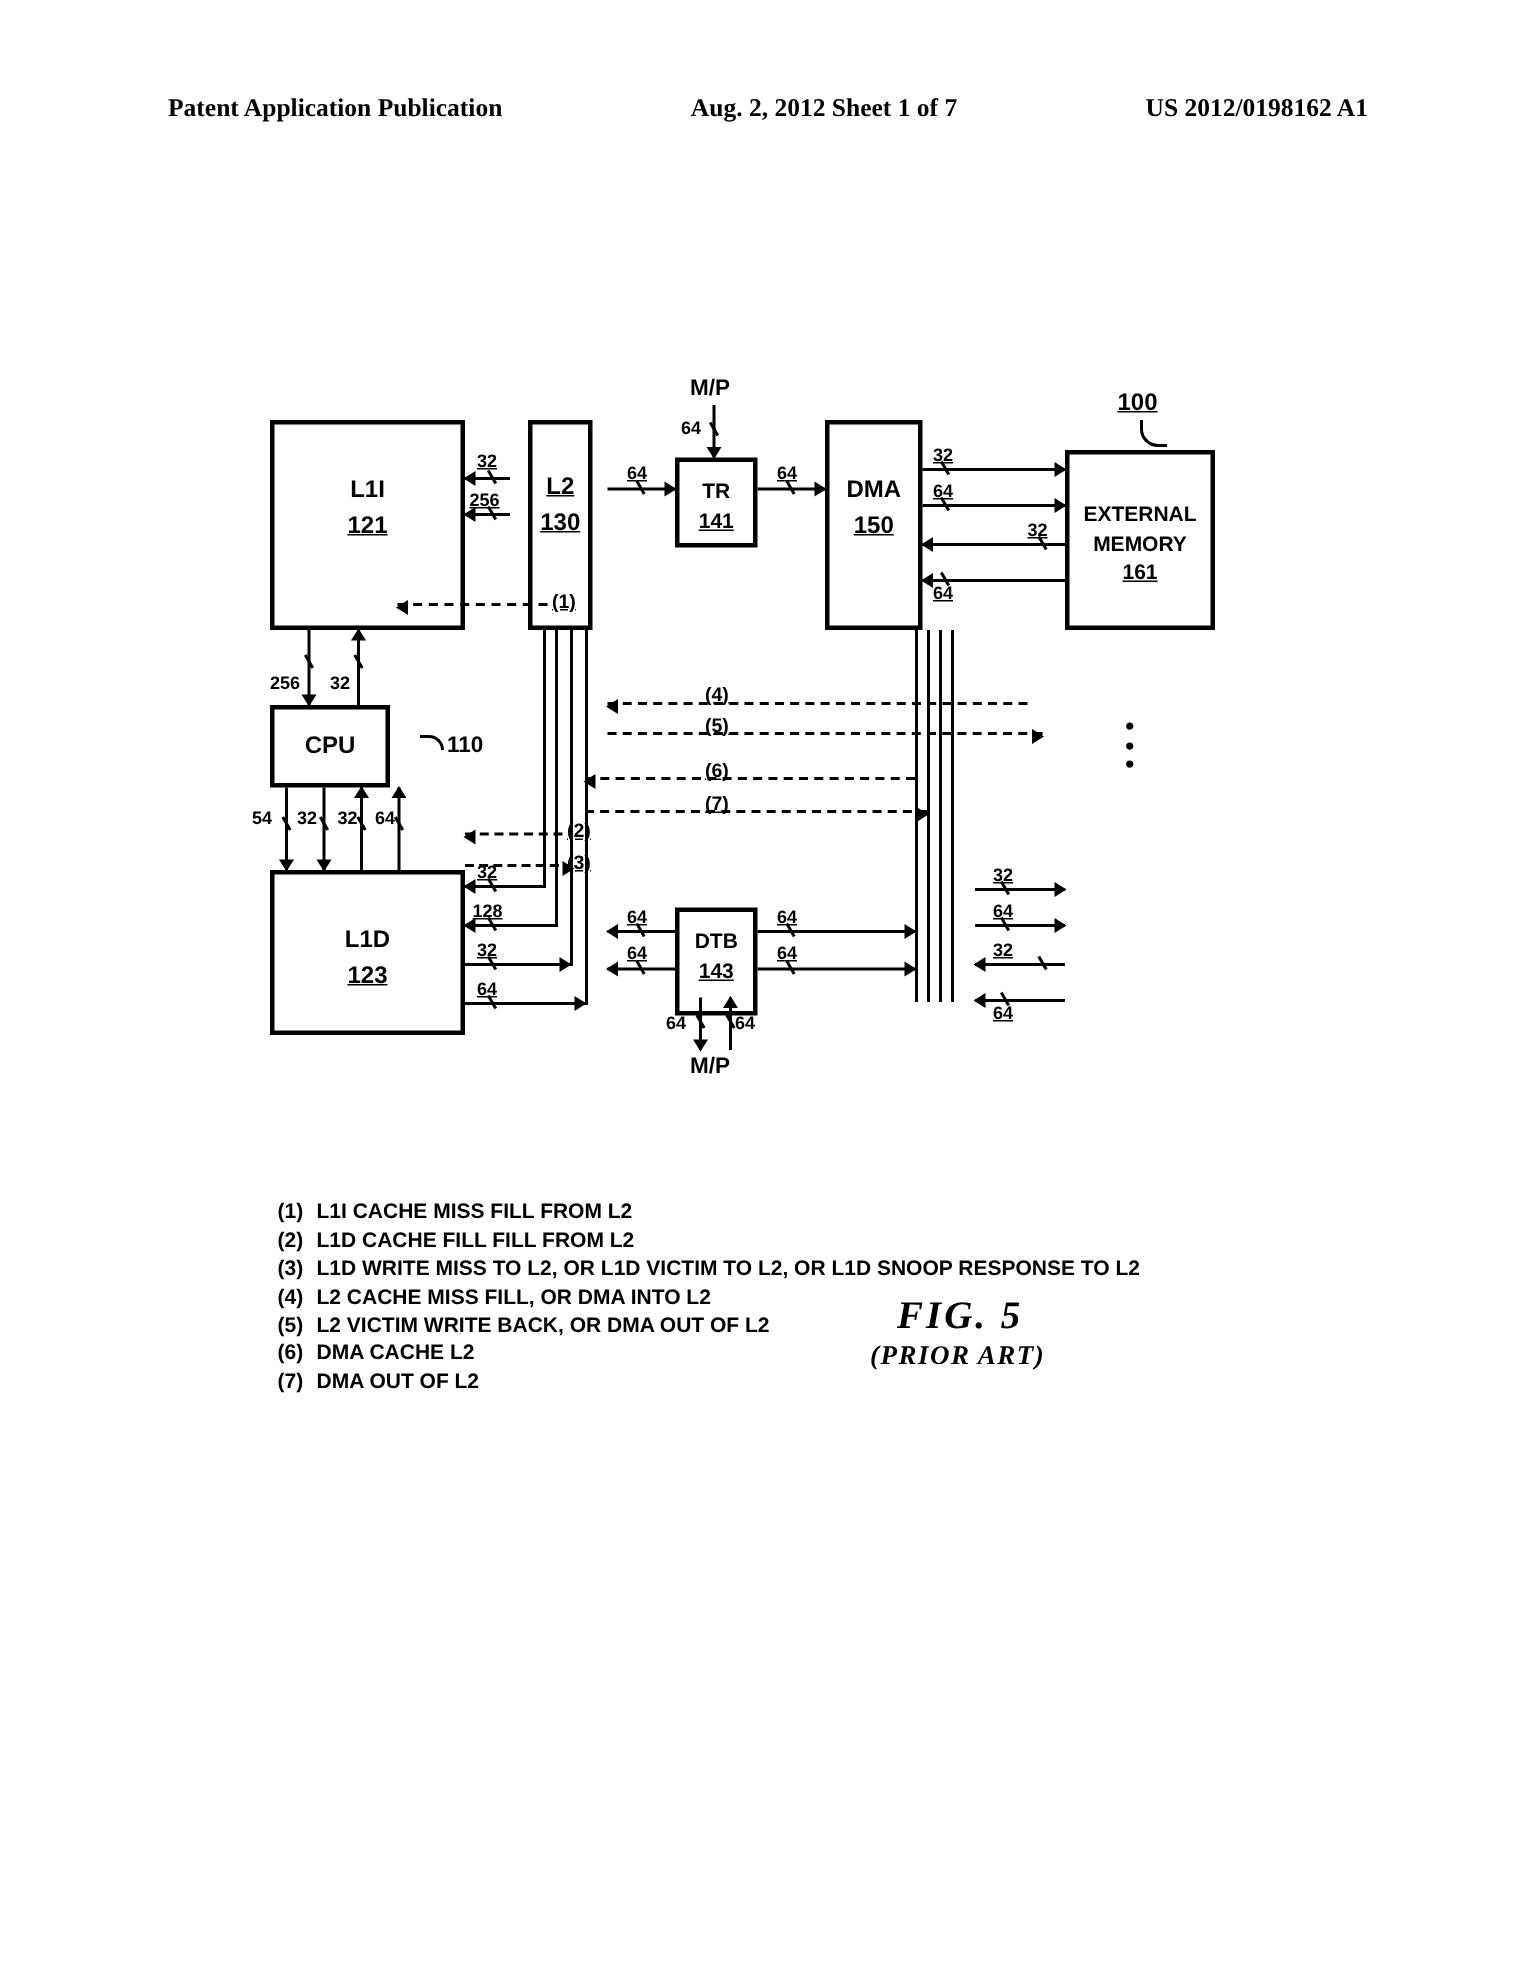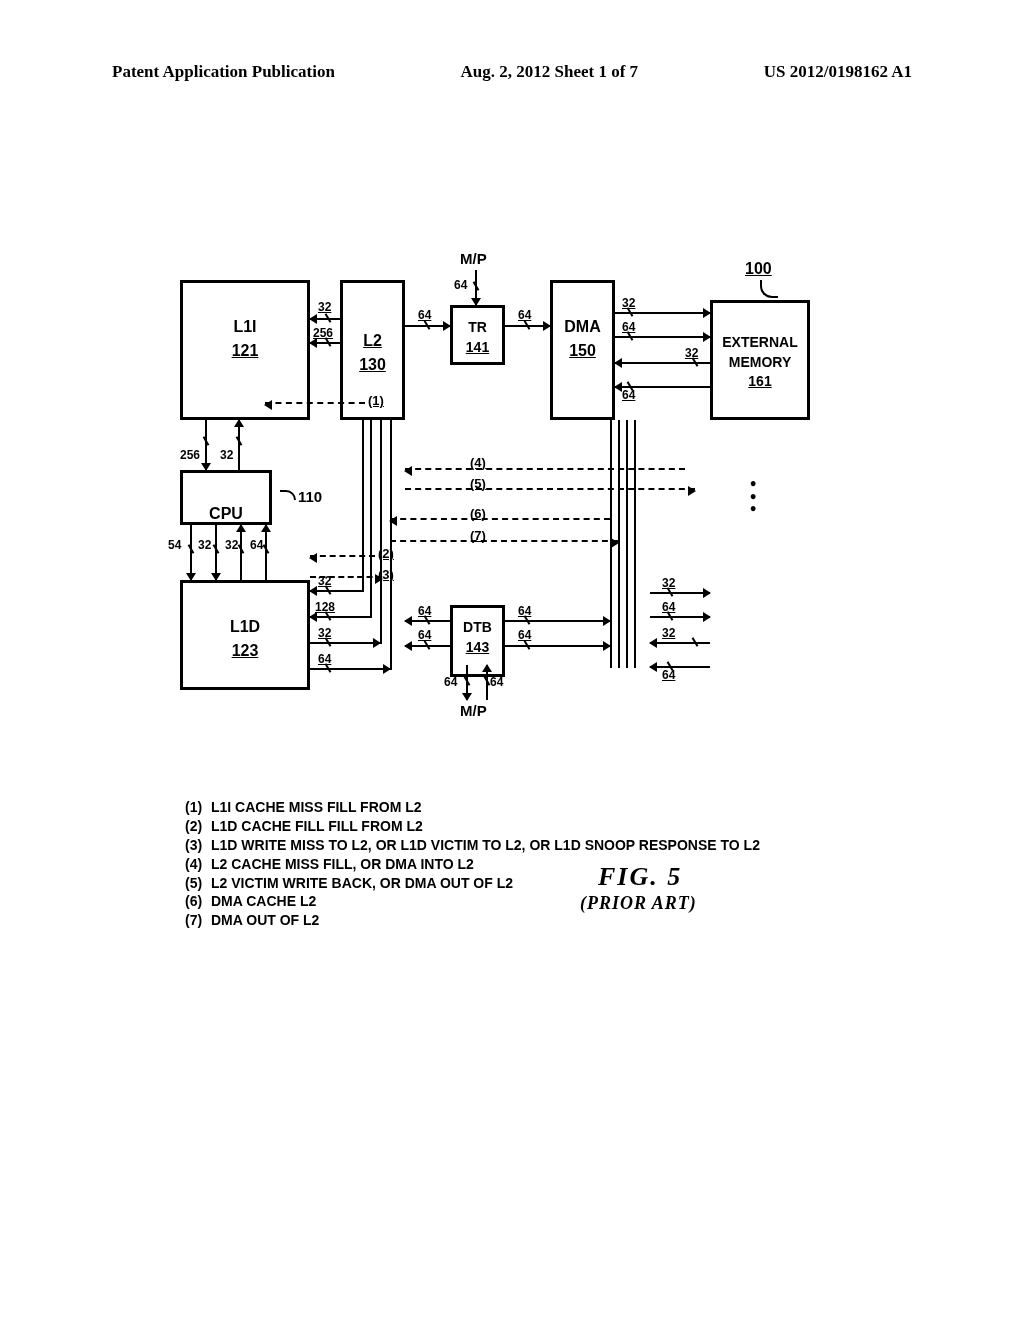--- a/index.html
+++ b/index.html
@@ -32,26 +32,26 @@
     position: absolute;
     border: 3px solid #000;
     background: #fff;
     text-align: center;
     font-family: Arial, sans-serif;
     font-weight: bold;
   }
   .block .line { display: block; }
   .block .u { text-decoration: underline; }
   .l1i { left: 30px; top: 0px; width: 130px; height: 140px; font-size: 16px; padding-top: 32px; line-height: 1.5; }
-  .l2  { left: 190px; top: 0px; width: 65px; height: 140px; font-size: 16px; padding-top: 46px; line-height: 1.5; }
+  .l2  { left: 202px; top: 0px; width: 43px; height: 140px; font-size: 16px; padding-top: 30px; line-height: 1.5; }
   .tr  { left: 300px; top: 25px; width: 55px; height: 60px; font-size: 14px; padding-top: 10px; line-height: 1.4; }
   .dma { left: 400px; top: 0px; width: 65px; height: 140px; font-size: 16px; padding-top: 32px; line-height: 1.5; }
   .extmem { left: 560px; top: 20px; width: 100px; height: 120px; font-size: 14px; padding-top: 30px; line-height: 1.4; }
   .periph { left: 560px; top: 300px; width: 100px; height: 100px; font-size: 13px; padding-top: 30px; line-height: 1.4; }
-  .cpu { left: 30px; top: 190px; width: 92px; height: 55px; font-size: 16px; padding-top: 32px; }
+  .cpu { left: 30px; top: 190px; width: 80px; height: 55px; font-size: 16px; padding-top: 16px; }
   .l1d { left: 30px; top: 300px; width: 130px; height: 110px; font-size: 16px; padding-top: 32px; line-height: 1.5; }
   .dtb { left: 300px; top: 325px; width: 55px; height: 72px; font-size: 14px; padding-top: 10px; line-height: 1.4; }
 
   .ref100 {
     position: absolute;
     left: 595px; top: -20px;
     font-family: Arial, sans-serif;
     font-weight: bold;
     font-size: 16px;
     text-decoration: underline;

